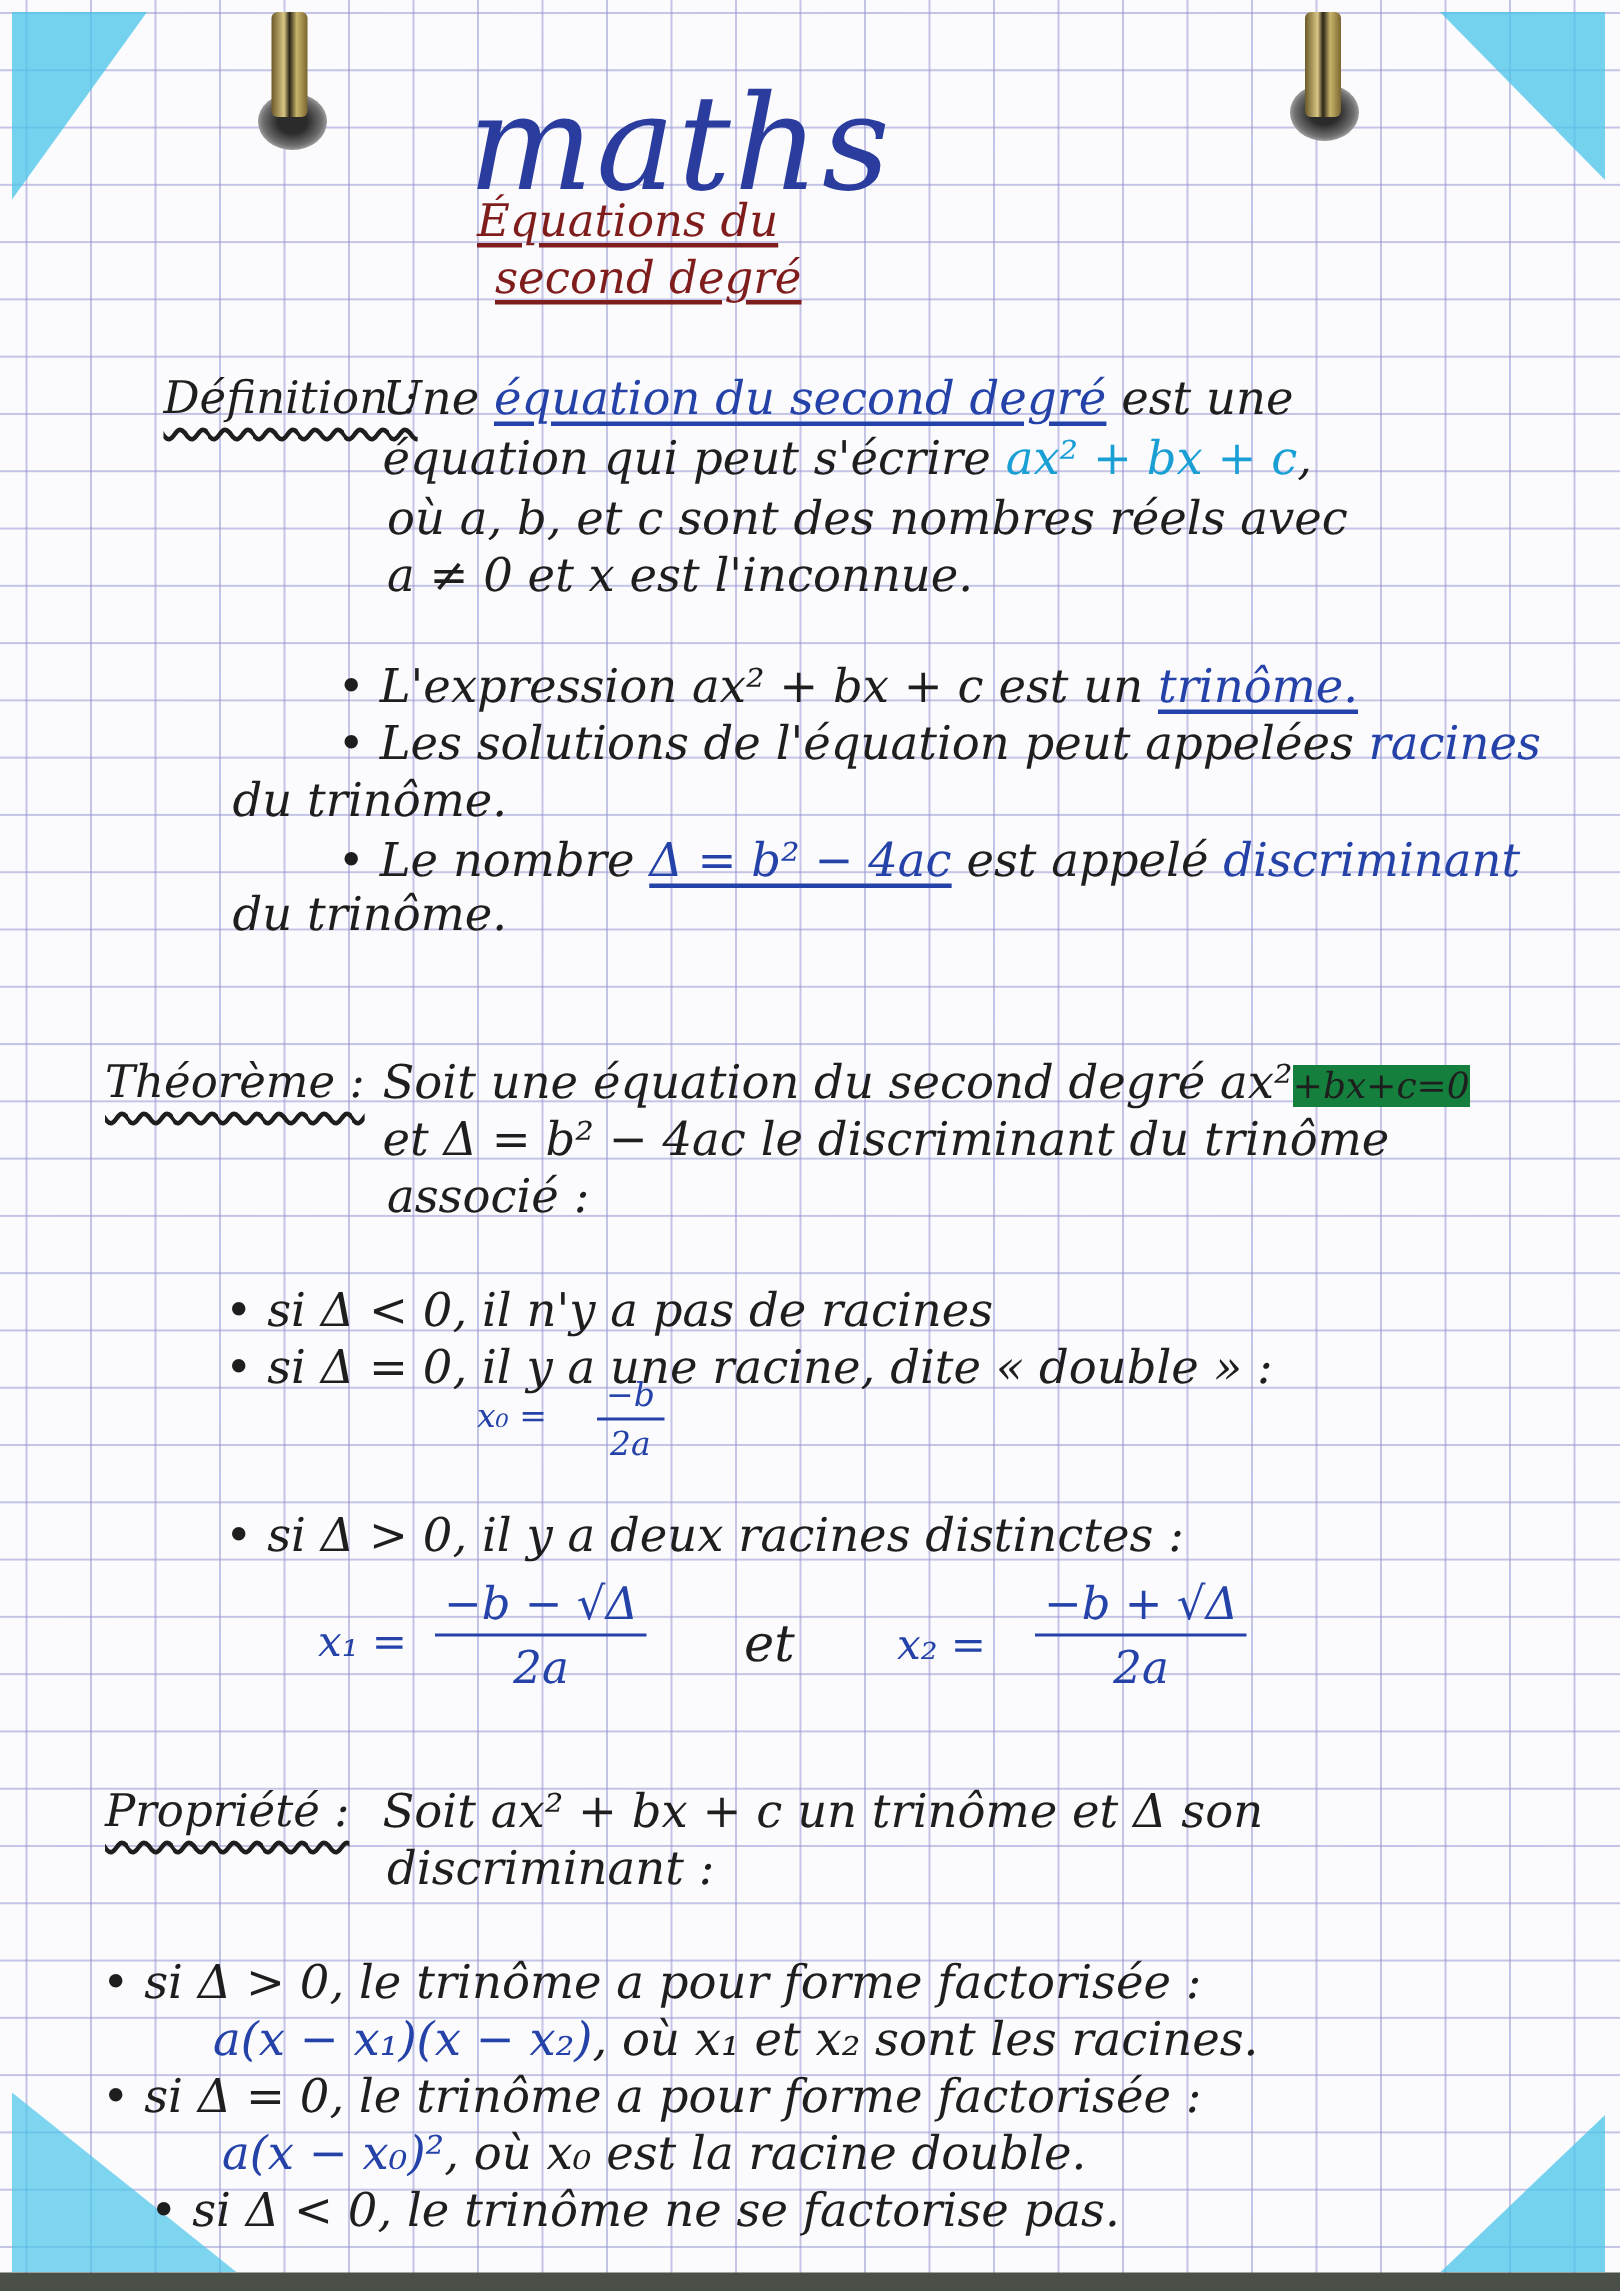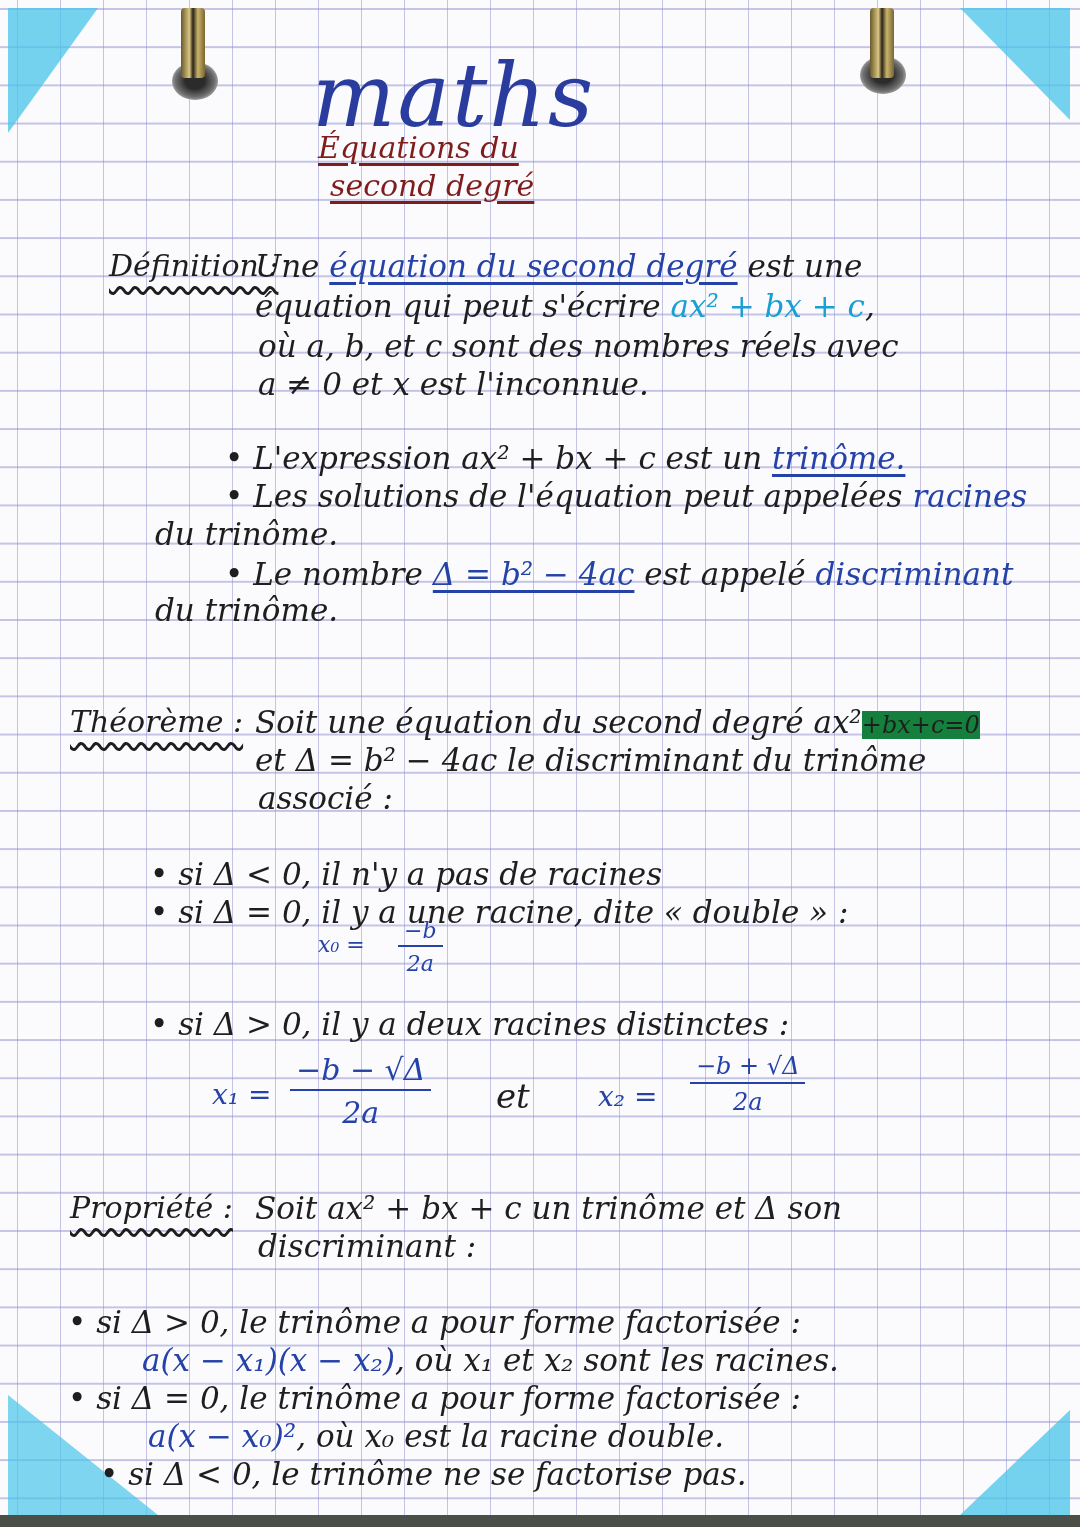--- a/index.html
+++ b/index.html
@@ -106,21 +106,21 @@
   </div>
 
   <div class="hand txt black" style="left:150px;top:1006px;">• si Δ &gt; 0, il y a deux racines distinctes :</div>
   <div class="hand blue" style="left:212px;top:1078px;font-size:28px;">x₁ =</div>
   <div class="frac" style="left:290px;top:1052px;font-size:30px;">
     <span class="num">−b − √Δ</span>
     <span class="den">2a</span>
   </div>
   <div class="hand txt black" style="left:496px;top:1076px;font-size:34px;">et</div>
   <div class="hand blue" style="left:598px;top:1080px;font-size:28px;">x₂ =</div>
-  <div class="frac" style="left:690px;top:1052px;font-size:24px;">
+  <div class="frac" style="left:690px;top:1052px;font-size:30px;">
     <span class="num">−b + √Δ</span>
     <span class="den">2a</span>
   </div>
 </div>
 
 <div>
   <div class="hand lbl black" style="left:70px;top:1190px;">Propriété :</div>
   <div class="hand txt black" style="left:255px;top:1190px;">Soit ax² + bx + c un trinôme et Δ son</div>
   <div class="hand txt black" style="left:258px;top:1228px;">discriminant :</div>
 

